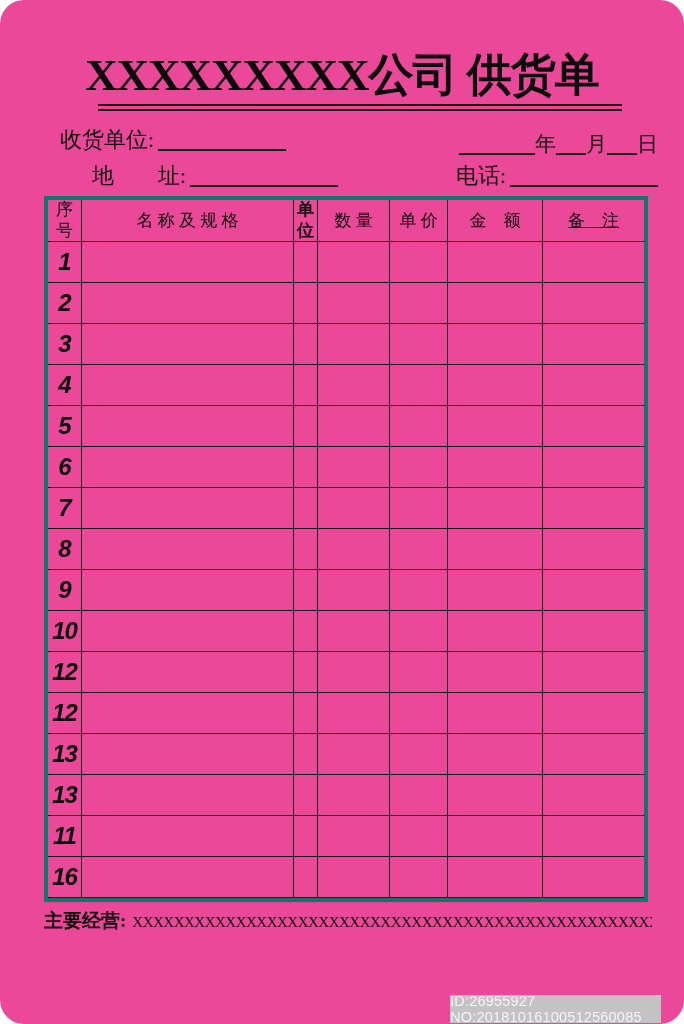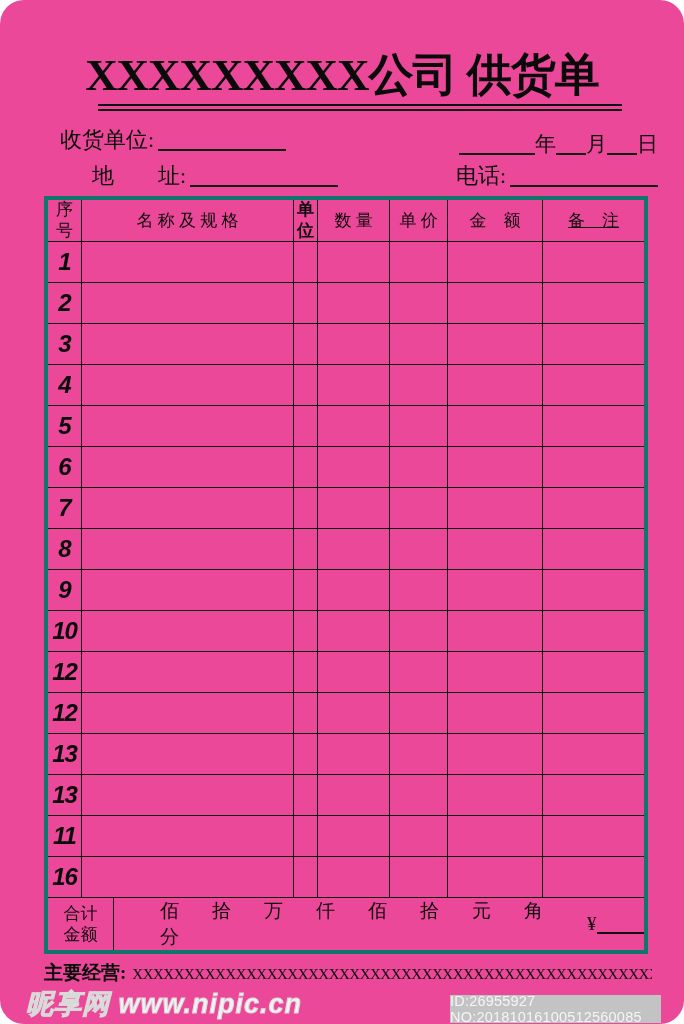--- a/index.html
+++ b/index.html
@@ -269,35 +269,24 @@
         <div class="c c0 num">16</div>
         <div class="c c1"></div>
         <div class="c c2"></div>
         <div class="c c3"></div>
         <div class="c c4"></div>
         <div class="c c5"></div>
         <div class="c c6"></div>
       </div>
     </div>
 
-    <div class="total-row">
-      <div class="tl-cell">
-        <span class="wrap4">合计金额</span>
-      </div>
-      <div class="tl-body">
-        <span id="digits-holder"><span class="digit">佰</span><span class="digit">拾</span><span class="digit">万</span><span class="digit">仟</span><span class="digit">佰</span><span class="digit">拾</span><span class="digit">元</span><span class="digit">角</span><span class="digit">分</span></span>
-        <span class="yen">¥</span>
-          <span class="blank b-total"></span>
-      </div>
-    </div>
   </div>
 
   <div class="biz-line">
     <span class="biz-label">主要经营:</span>
     <span class="biz-value">XXXXXXXXXXXXXXXXXXXXXXXXXXXXXXXXXXXXXXXXXXXXXXXXXXXXXXXXXXXXXXXXXXXXXX</span>
   </div>
 
-  <div class="wm-left">昵享网 www.nipic.cn</div>
   <div class="wm-bar">
     <span>ID:26955927 NO:20181016100512560085</span>
   </div>
 
 </div>
 
 </body></html>

